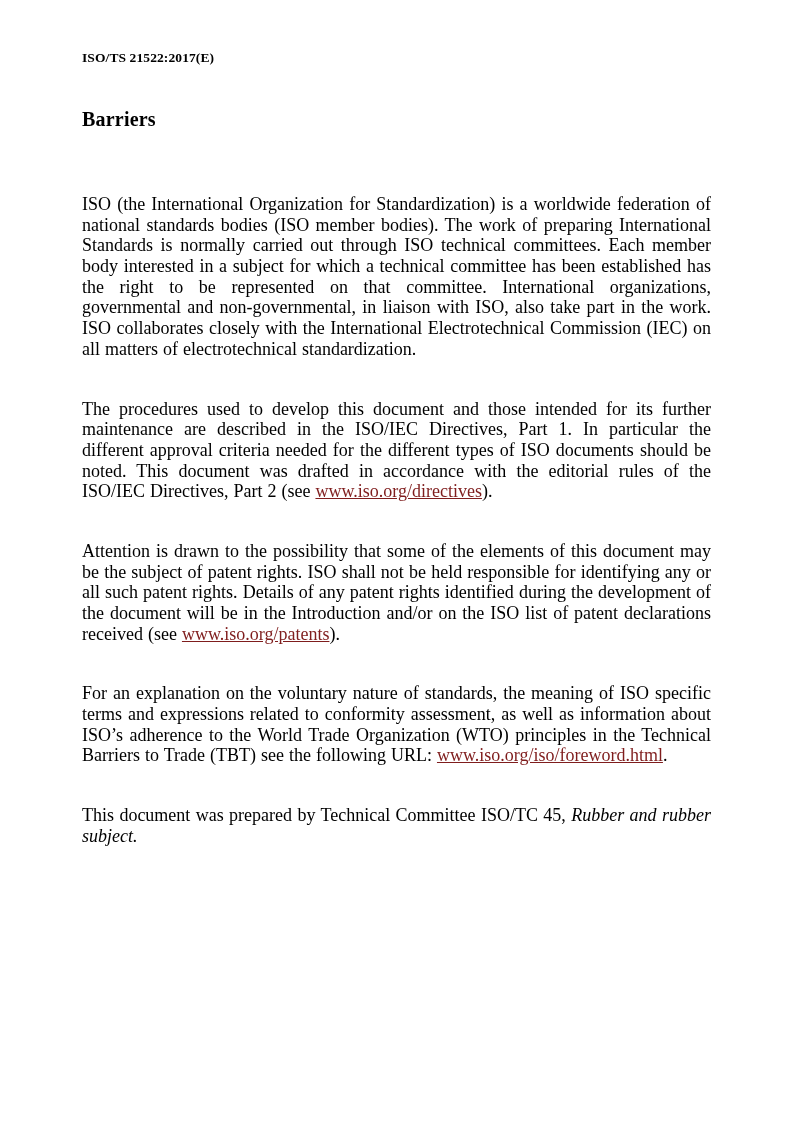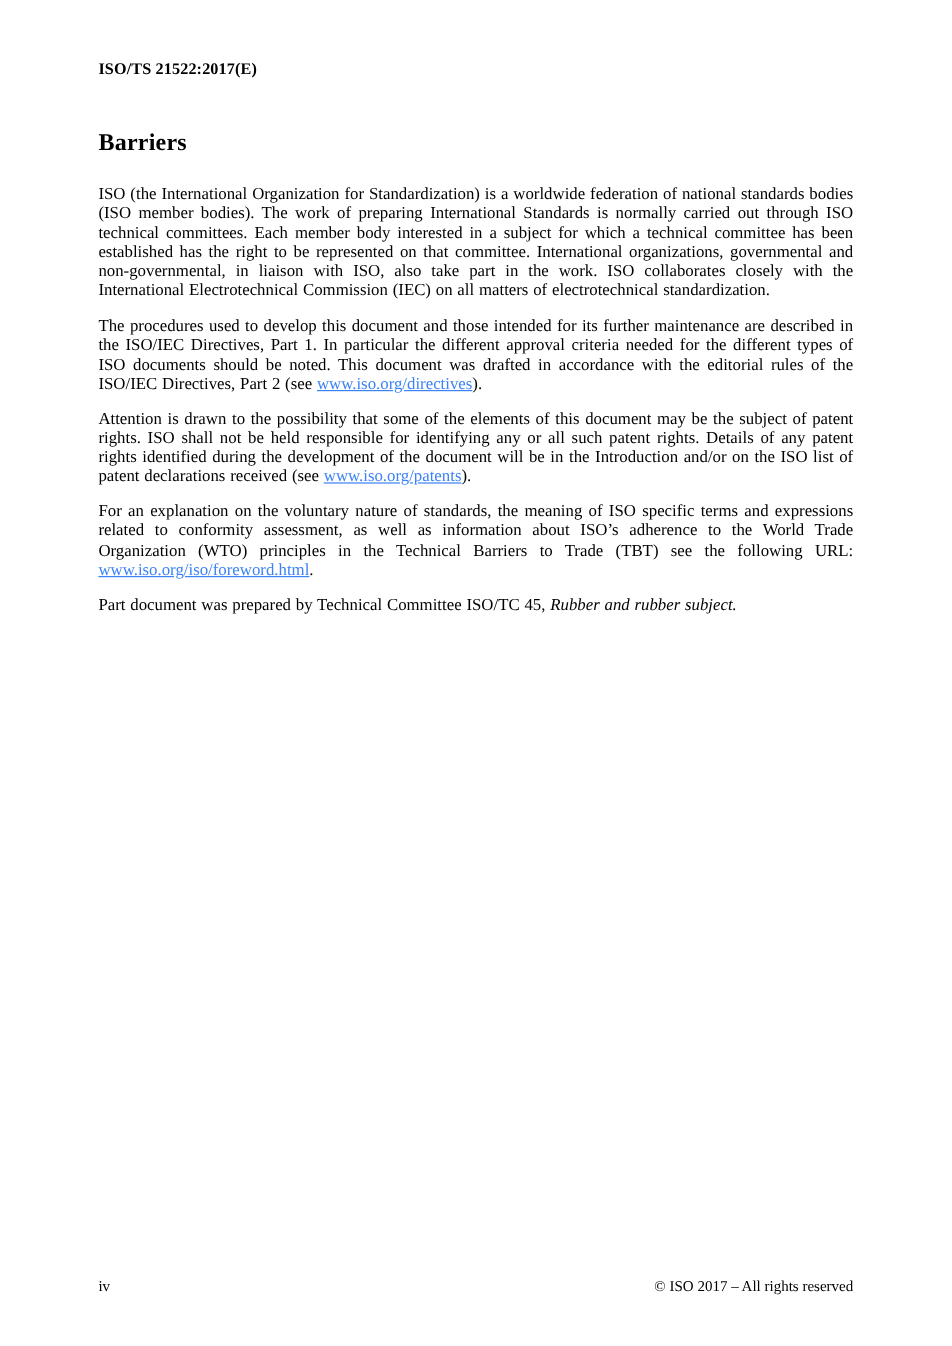--- a/index.html
+++ b/index.html
@@ -33,33 +33,34 @@
     font-weight: bold;
     margin-top: 42px;
     letter-spacing: 0.2px;
   }
 
   .content {
     margin-top: 24px;
   }
 
   .body-text {
-    font-size: 14px;
+    font-size: 18px;
     line-height: 1.15;
     text-align: justify;
     margin-bottom: 13px;
     word-spacing: 0.5px;
+    margin-top: 39px;
   }
 
   .body-text:last-child {
     margin-bottom: 0;
   }
 
   .doc-link {
-    color: #3b82f6;
+    color: #7f1d1d;
     text-decoration: underline;
     cursor: pointer;
   }
 
   .italic-text {
     font-style: italic;
   }
 
   .doc-footer {
     margin-top: auto;
@@ -85,22 +86,18 @@
 
     <p class="body-text"><span>ISO (the International Organization for Standardization) is a worldwide federation of national standards bodies (ISO member bodies). The work of preparing International Standards is normally carried out through ISO technical committees. Each member body interested in a subject for which a technical committee has been established has the right to be represented on that committee. International organizations, governmental and non-governmental, in liaison with ISO, also take part in the work. ISO collaborates closely with the International Electrotechnical Commission (IEC) on all matters of electrotechnical standardization.</span></p>
 
     <p class="body-text"><span>The procedures used to develop this document and those intended for its further maintenance are described in the ISO/IEC Directives, Part 1. In particular the different approval criteria needed for the different types of ISO documents should be noted. This document was drafted in accordance with the editorial rules of the ISO/IEC Directives, Part 2 (see </span><a class="doc-link" href="#">www.iso.org/directives</a><span>).</span></p>
 
     <p class="body-text"><span>Attention is drawn to the possibility that some of the elements of this document may be the subject of patent rights. ISO shall not be held responsible for identifying any or all such patent rights. Details of any patent rights identified during the development of the document will be in the Introduction and/or on the ISO list of patent declarations received (see </span><a class="doc-link" href="#">www.iso.org/patents</a><span>).</span></p>
 
 
     <p class="body-text"><span>For an explanation on the voluntary nature of standards, the meaning of ISO specific terms and expressions related to conformity assessment, as well as information about ISO’s adherence to the World Trade Organization (WTO) principles in the Technical Barriers to Trade (TBT) see the following URL: </span><a class="doc-link" href="#">www.iso.org/iso/foreword.html</a><span>.</span></p>
 
-    <p class="body-text"><span>Part document was prepared by Technical Committee ISO/TC 45, </span><span class="italic-text">Rubber and rubber subject.</span></p>
+    <p class="body-text"><span>This document was prepared by Technical Committee ISO/TC 45, </span><span class="italic-text">Rubber and rubber subject.</span></p>
 
   </main>
 
-  <footer class="doc-footer">
-    <span>iv</span>
-    <span>© ISO 2017 – All rights reserved</span>
-  </footer>
 
 </div>
 
 </body></html>

